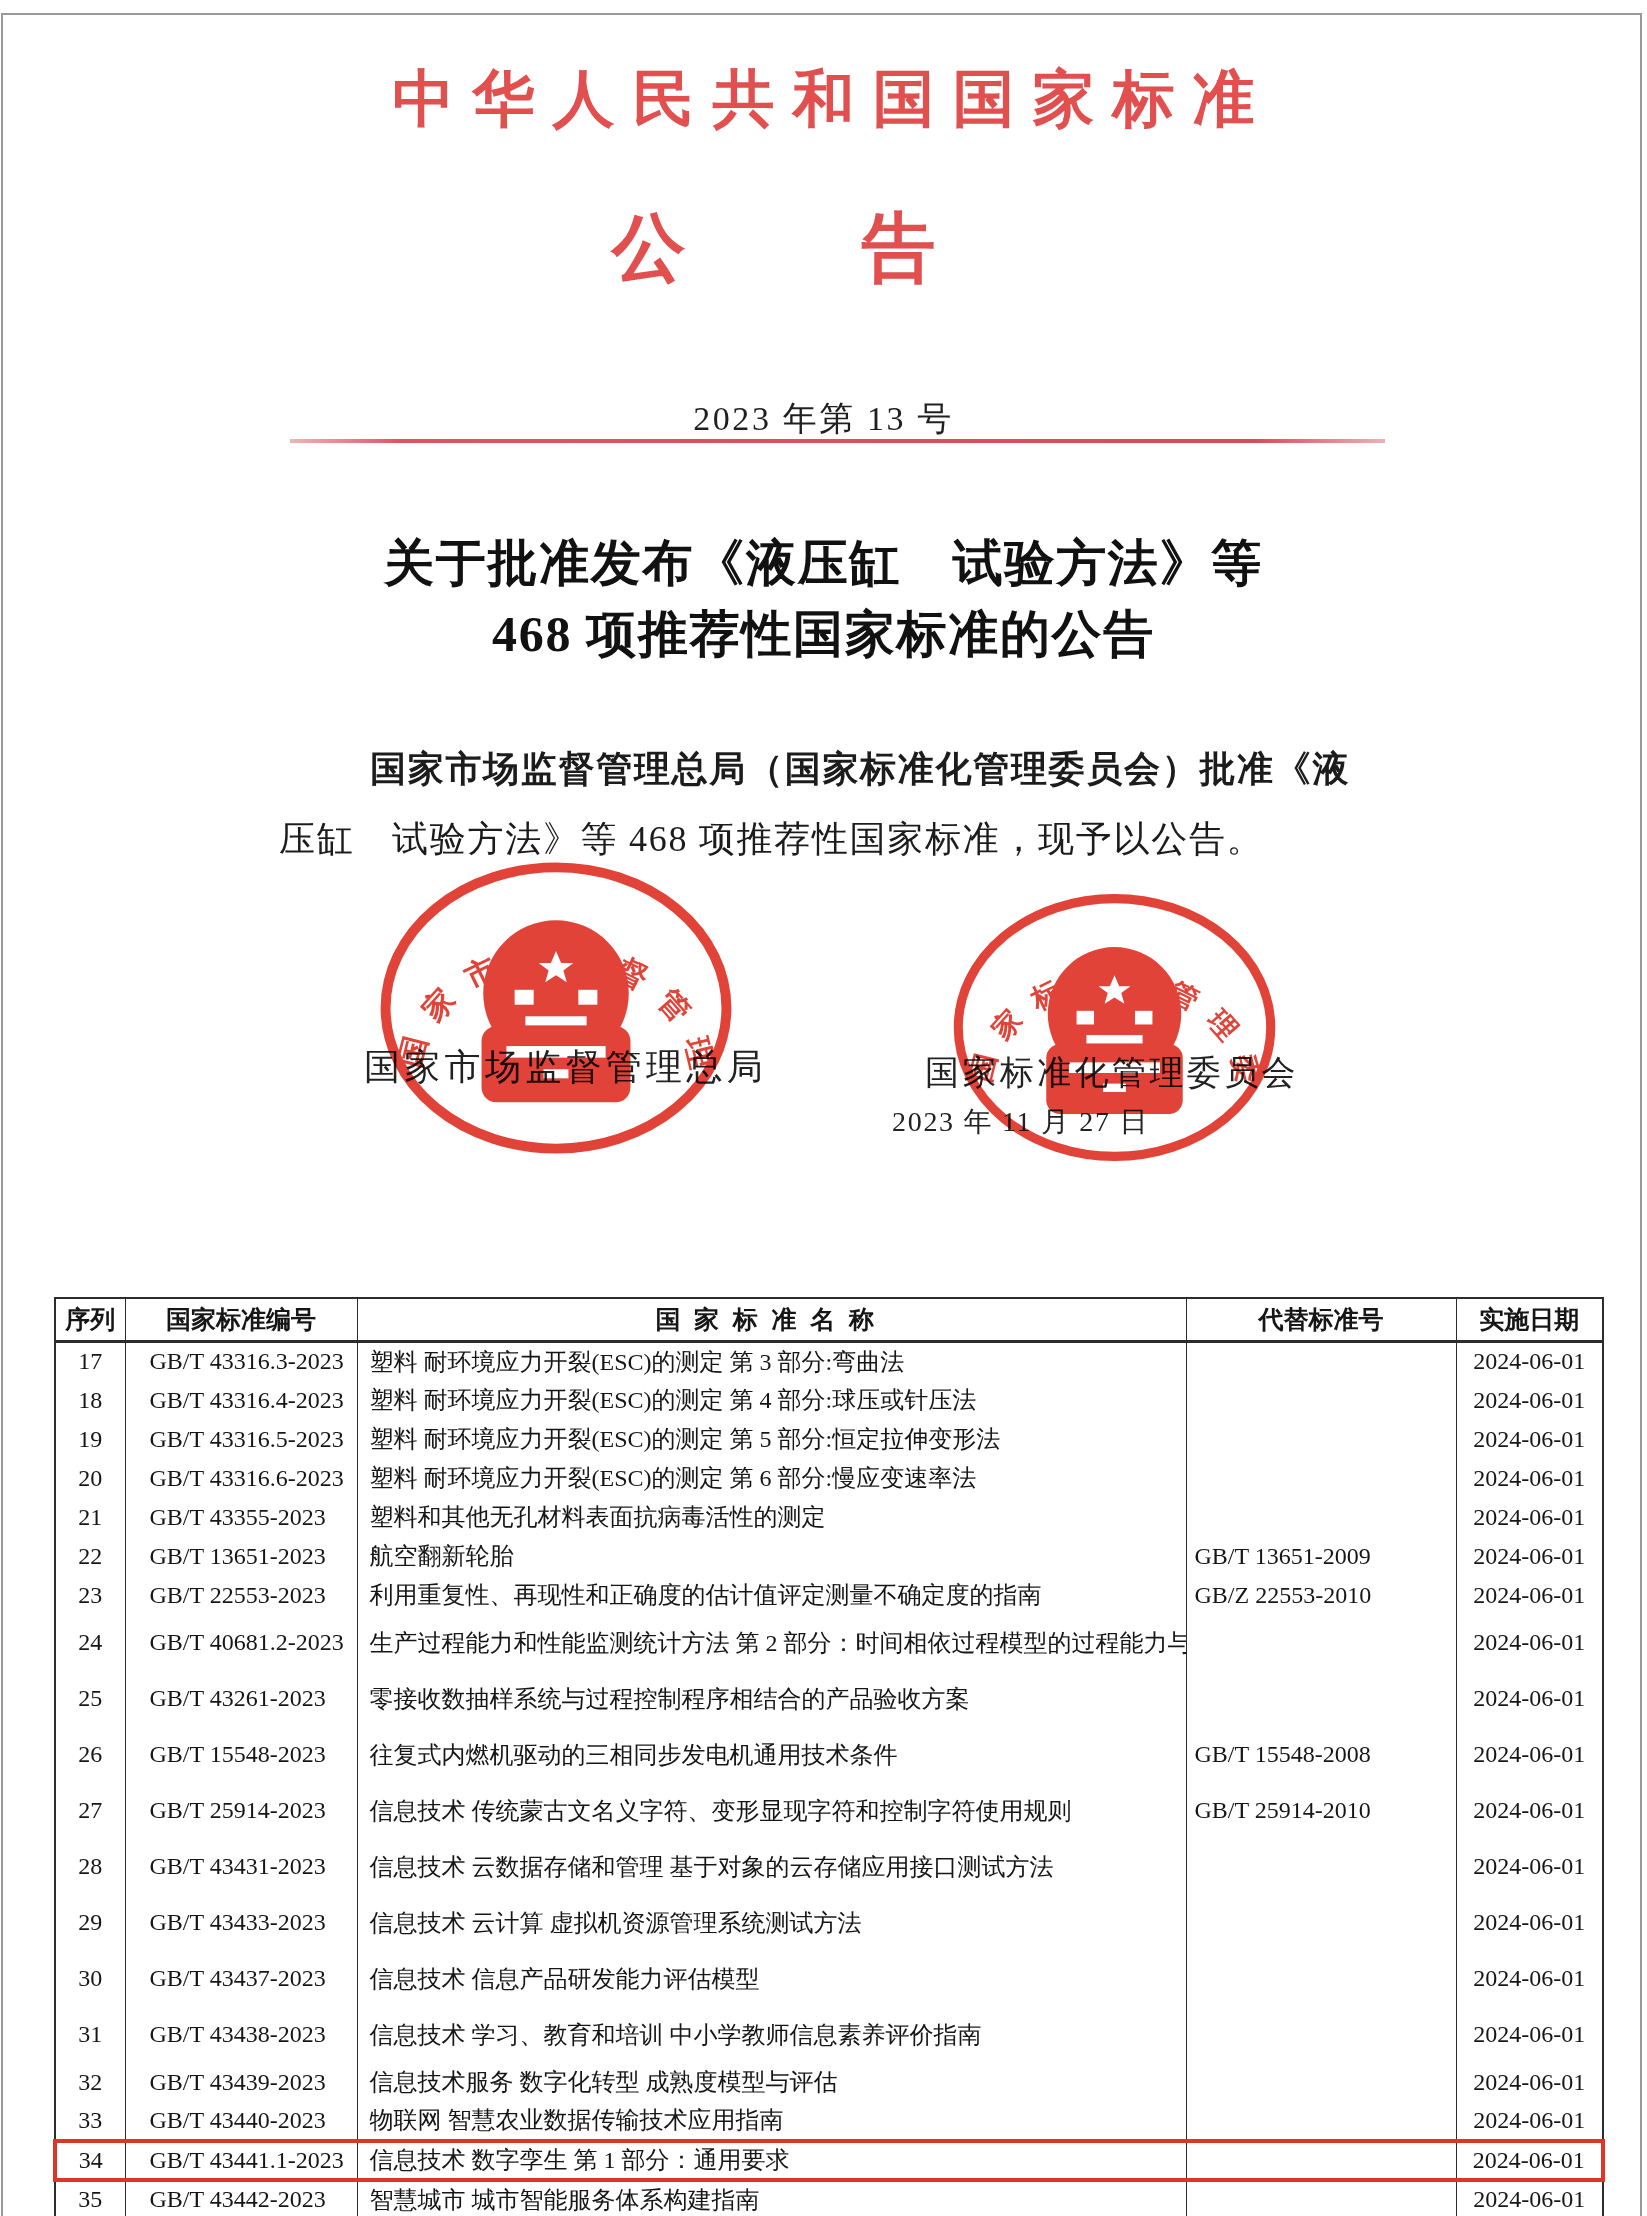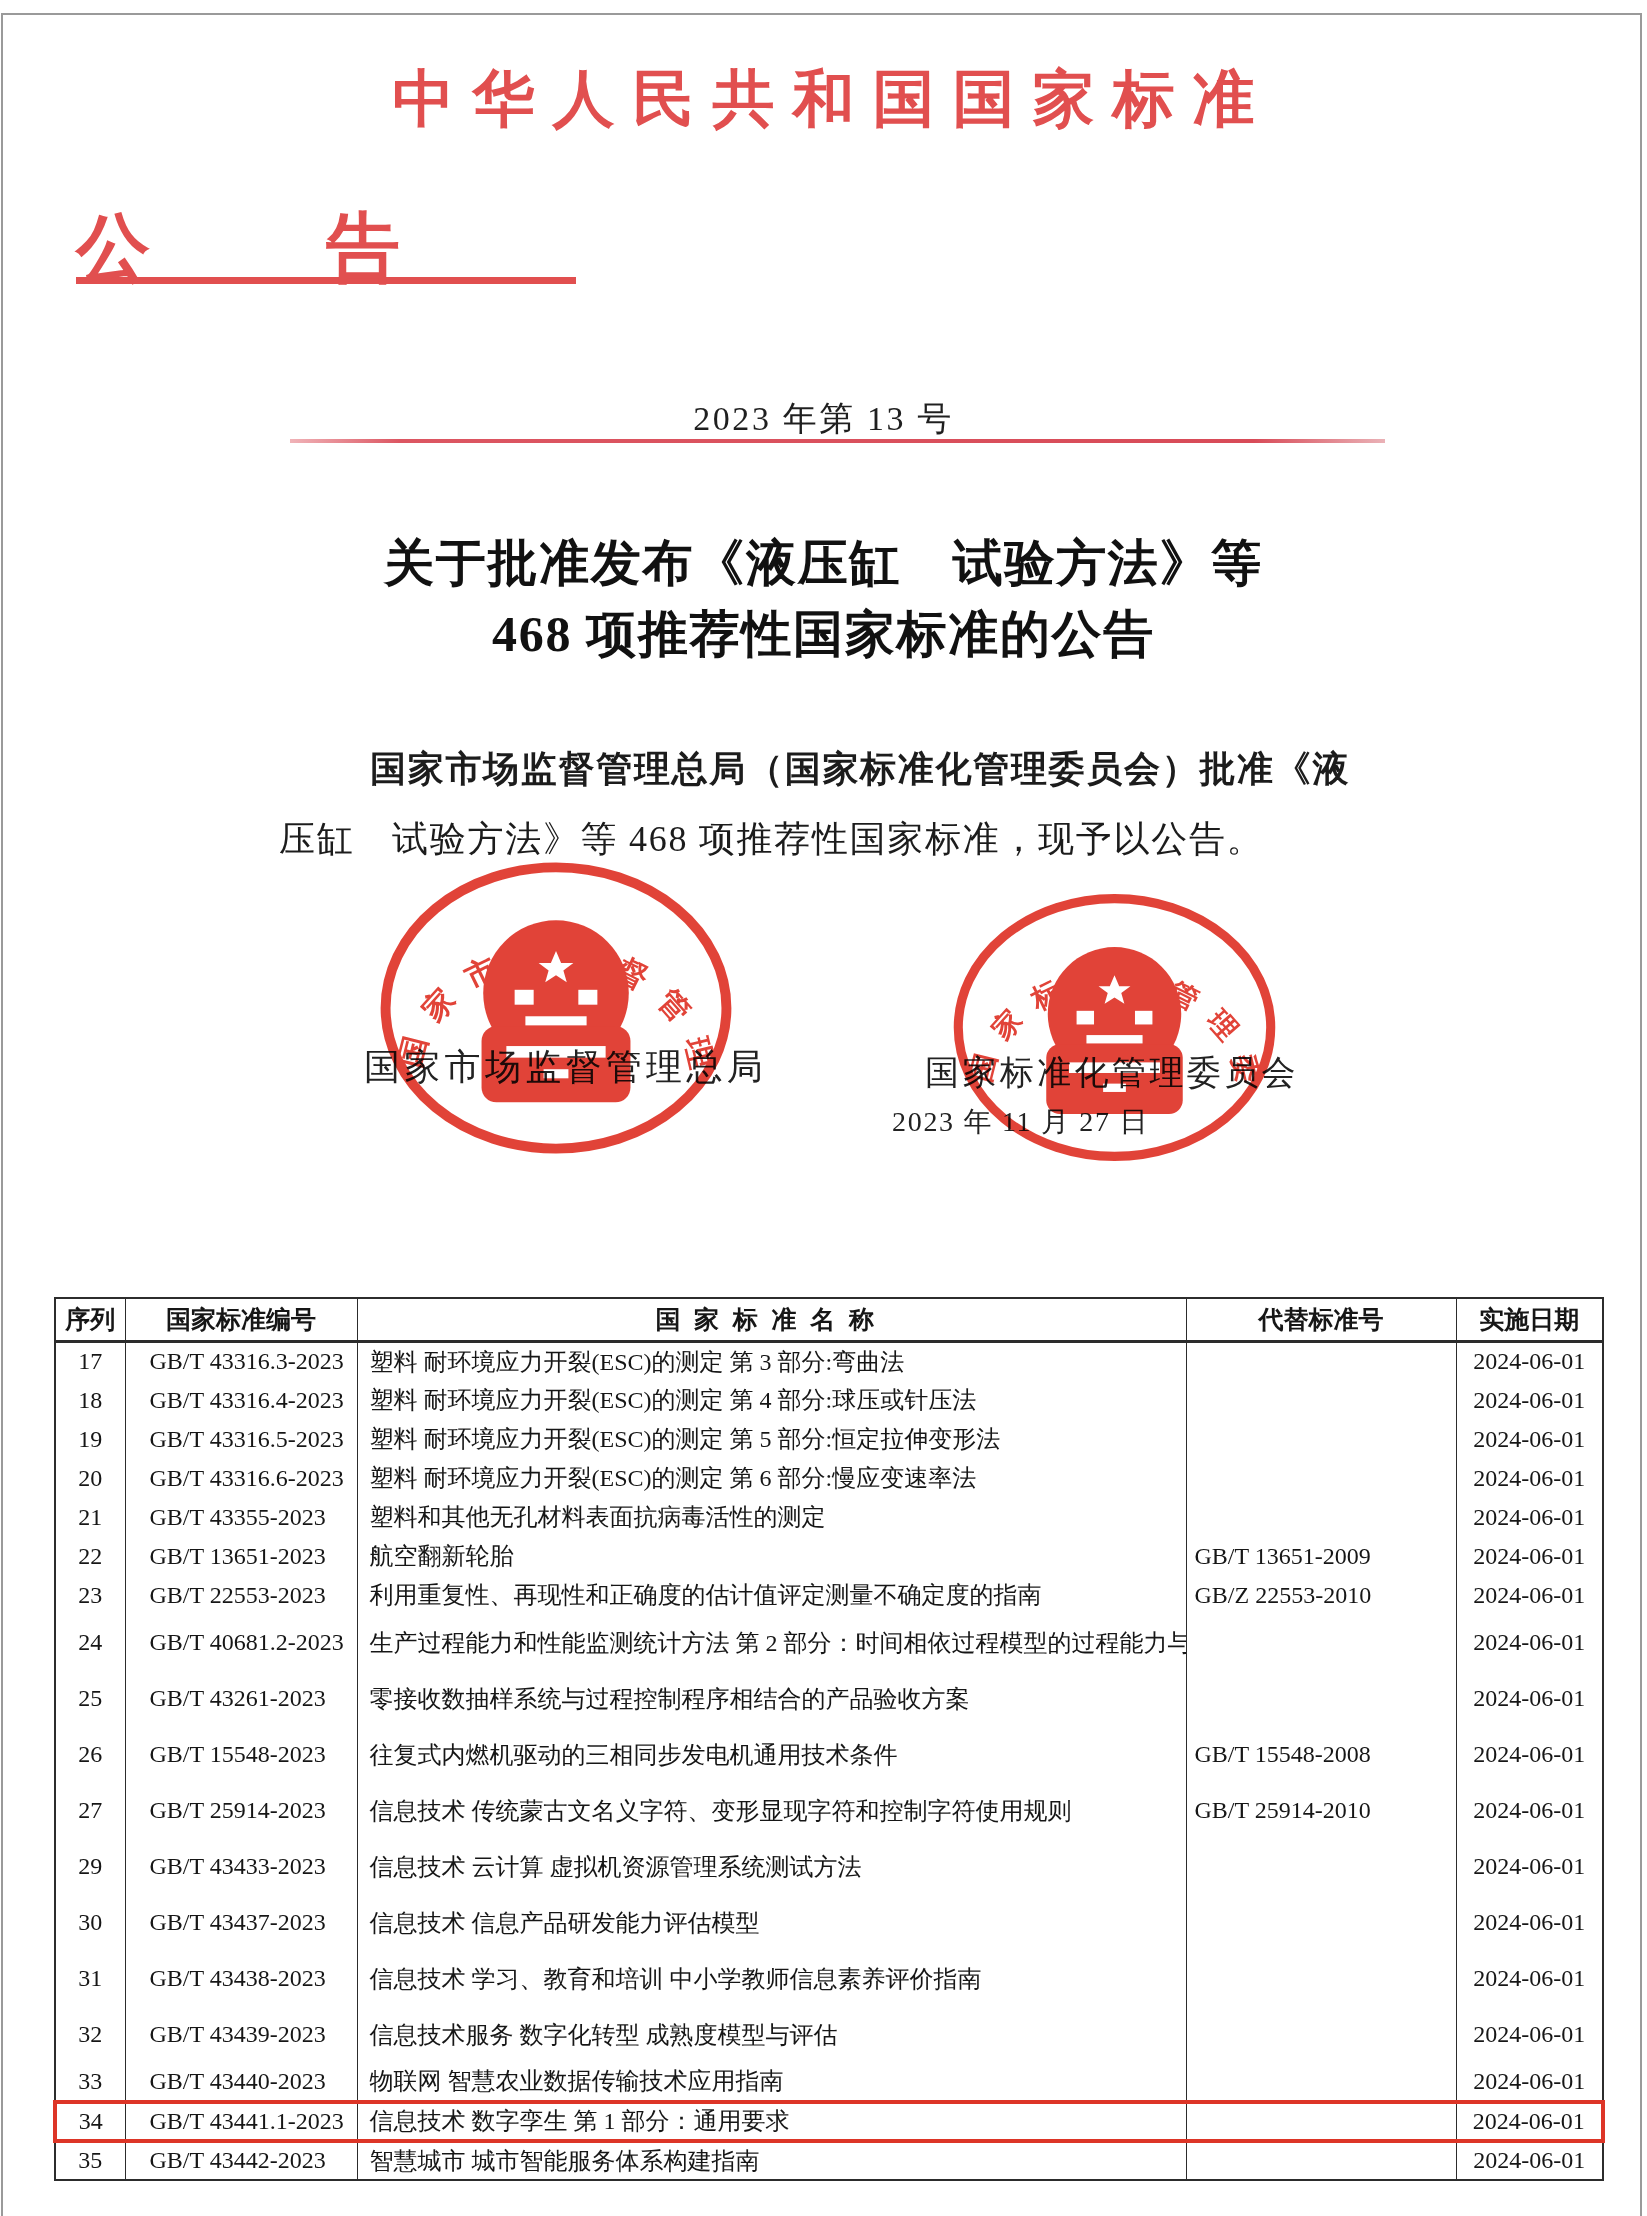--- a/index.html
+++ b/index.html
@@ -11,25 +11,24 @@
     position:absolute;top:13px;left:0.9px;width:1641px;height:2231px;
     border:2.6px solid #9a9a9a;box-sizing:border-box;pointer-events:none;
   }
   .doc-title{
     position:absolute;top:57px;left:0;width:100%;text-align:center;
     font-family:"Liberation Sans","DejaVu Sans",sans-serif;font-weight:bold;
     font-size:62px;letter-spacing:18px;padding-left:18px;box-sizing:border-box;
     color:var(--title-red);
   }
   .doc-subtitle{
-    position:absolute;top:199px;left:0;width:100%;text-align:left;
+    position:absolute;top:199px;left:0;width:100%;text-align:center;
     font-family:"Liberation Sans","DejaVu Sans",sans-serif;font-weight:bold;
     font-size:74px;letter-spacing:176px;padding-left:76px;box-sizing:border-box;
     color:var(--title-red);
-    text-decoration:underline;
   }
   .issue-no{
     position:absolute;top:396px;left:0;width:100%;text-align:center;
     font-size:34px;letter-spacing:2.6px;color:#1f1f1f;
   }
   .red-rule{
     position:absolute;top:439px;left:290px;width:1095px;height:4.3px;
     background:linear-gradient(90deg,#f0b3b8 0%,#dc5662 10%,#d84b58 88%,#eab2b7 100%);
   }
   .heading1,.heading2{
@@ -233,20 +232,27 @@
           <td>2024-06-01</td>
         </tr>
         <tr>
           <td>27</td>
           <td>GB/T 25914-2023</td>
           <td>信息技术 传统蒙古文名义字符、变形显现字符和控制字符使用规则</td>
           <td>GB/T 25914-2010</td>
           <td>2024-06-01</td>
         </tr>
         <tr>
+          <td>28</td>
+          <td>GB/T 43431-2023</td>
+          <td>信息技术 云数据存储和管理 基于对象的云存储应用接口测试方法</td>
+          <td></td>
+          <td>2024-06-01</td>
+        </tr>
+        <tr>
           <td>29</td>
           <td>GB/T 43433-2023</td>
           <td>信息技术 云计算 虚拟机资源管理系统测试方法</td>
           <td></td>
           <td>2024-06-01</td>
         </tr>
         <tr>
           <td>30</td>
           <td>GB/T 43437-2023</td>
           <td>信息技术 信息产品研发能力评估模型</td>

